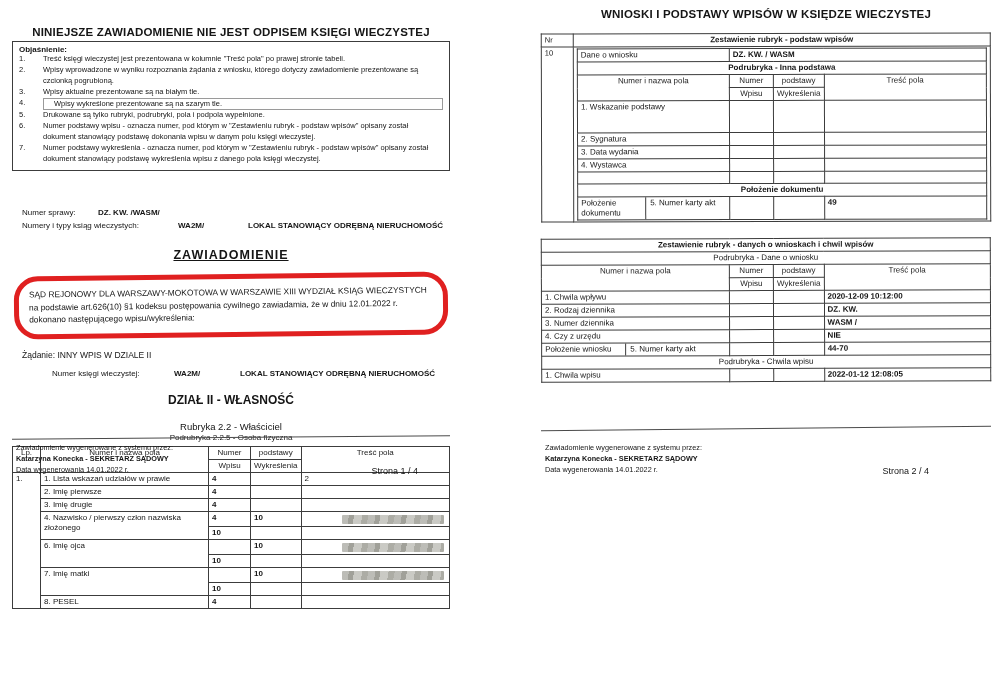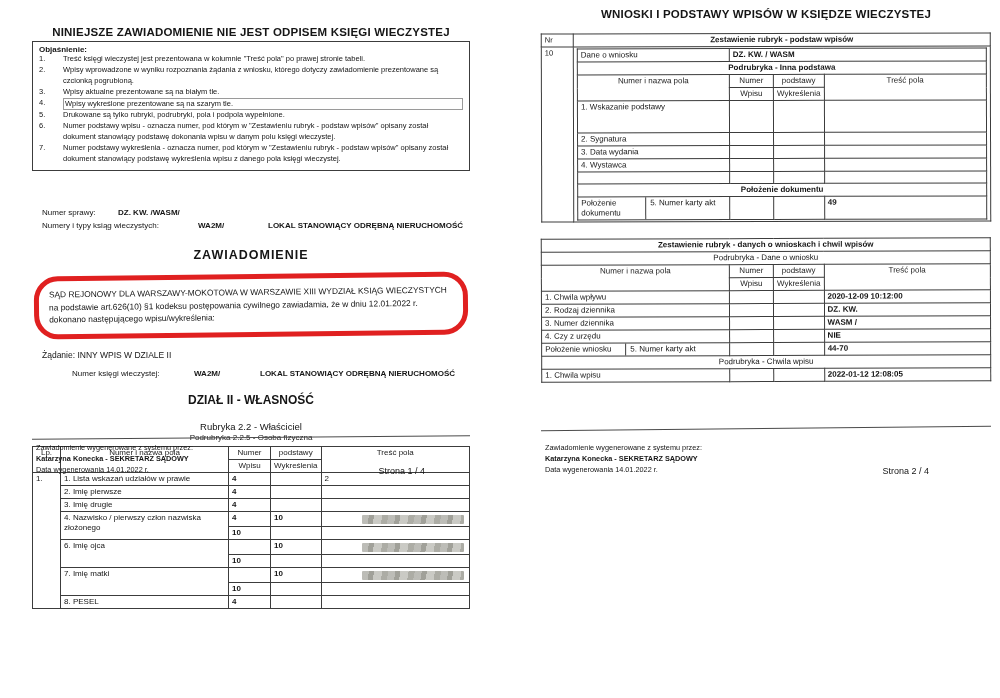--- a/index.html
+++ b/index.html
@@ -1,21 +1,21 @@
 <!DOCTYPE html>
 <html lang="pl"><head>
 <meta charset="utf-8">
 <style>
   * { margin:0; padding:0; box-sizing:border-box; }
   html,body { width:1000px; height:698px; background:#ffffff; overflow:hidden;
               font-family:"Liberation Sans", sans-serif; color:#151515; }
   .canvas { position:relative; width:1000px; height:698px; background:#fff; }
 
   .sheet { position:absolute; top:0; height:492px; background:#fff; }
-  .sheet-left  { left:32px;  width:438px; }
+  .sheet-left  { left:12px;  width:438px; }
   .sheet-right { left:541px; width:450px; }
 
   
   .b { font-weight:bold; }
   h1 { font-size:11.5px; font-weight:bold; text-align:center; letter-spacing:.2px; }
   .tbl { border-collapse:collapse; width:100%; }
   .tbl td { border:1px solid #3c3c3c; font-size:8px; padding:1px 3px;
             height:13px; vertical-align:top; line-height:1.25; }
   .hdr { text-align:center; font-size:7.5px; color:#222; }
   .band { text-align:center; font-weight:bold; font-size:8px; }
@@ -23,29 +23,29 @@
   .t-title { text-align:center; font-weight:bold; font-size:10.5px; height:16px; }
 
   
   .sheet-left h1 { margin-top:26px; }
   .expl-box { margin-top:3px; border:1.5px solid #3c3c3c; padding:3px 6px 5px 6px; }
   .expl-head { font-size:8px; font-weight:bold; }
   .expl-box ol { list-style:none; }
   .expl-box li { display:flex; font-size:7.5px; line-height:1.45; }
   .expl-box .num { width:24px; flex:0 0 24px; }
   .expl-box .txt { flex:1; }
-  .boxed { border:1px solid #9a9a9a; padding:0 1px; align-self:flex-start; }
+  .boxed { border:1px solid #9a9a9a; padding:0 10px; align-self:flex-start; }
 
   .meta { margin-top:36px; padding-left:10px; }
   .meta-row { display:flex; font-size:8px; line-height:1.6; }
   .w-lab1 { width:76px; }
   .w-lab2 { width:156px; }
   .w-val  { width:70px; }
 
-  h2.notice { margin-top:16px; font-size:12.5px; text-align:center; letter-spacing:1px; }
+  h2.notice { margin-top:16px; font-size:12.5px; text-align:center; letter-spacing:1px;text-decoration:underline; }
 
   .red-oval { margin:12px 2px 0 2px; border:5px solid #e02020; border-radius:24px;
               padding:7px 10px 8px 10px; transform:rotate(-0.7deg); }
   .red-oval p { font-size:8.4px; line-height:1.5; }
 
   .request { margin-top:13px; padding-left:10px; font-size:8.5px; }
   .reg-row { margin-top:9px; display:flex; font-size:8px; padding-left:40px; }
   .w-reg { width:122px; }
   .w-regval { width:66px; }
 
@@ -56,21 +56,21 @@
   .owner-tbl { margin-top:4px; }
   .owner-tbl .c-lp { width:28px; } .owner-tbl .c-name { width:168px; }
   .owner-tbl .c-w { width:42px; } .owner-tbl .c-k { width:42px; }
   .redact-bar { height:9px; width:72%; margin:2px 2px 1px auto; border-radius:1px; opacity:.9;
     background:repeating-linear-gradient(100deg,#b5b5af 0 7px,#96968e 7px 12px,#c4c4be 12px 20px,#a3a39b 20px 26px); }
 
   .footer { position:absolute; left:0; right:0; bottom:16px; }
   .foot-rule { border-top:1.2px solid #4a4a4a; margin-bottom:5px; transform:rotate(-0.45deg); }
   .foot-flex { display:flex; justify-content:space-between; align-items:flex-end; }
   .foot-lines { font-size:7.3px; line-height:1.5; padding-left:4px; }
-  .strona { font-size:9px; margin-right:45px; margin-top:10px; }
+  .strona { font-size:9px; margin-right:32px; margin-top:10px; }
   .sheet-right .foot-rule { transform:rotate(-0.6deg); }
   .sheet-right .strona { margin-right:62px;margin-top:32px; }
 
   
   .sheet-right h1 { margin-top:8px; }
   .t-outer { margin-top:13px; border:1.8px solid #3c3c3c; transform:rotate(-0.15deg); }
   .t-outer .nr-cell { width:32px; text-align:left; font-size:7.5px; vertical-align:top; }
   .inner-holder { padding:0; }
   .t-inner { border-collapse:collapse; width:100%; }
   .t-inner td { border:1px solid #3c3c3c; font-size:8px; padding:1px 3px; height:13px; vertical-align:top; }

